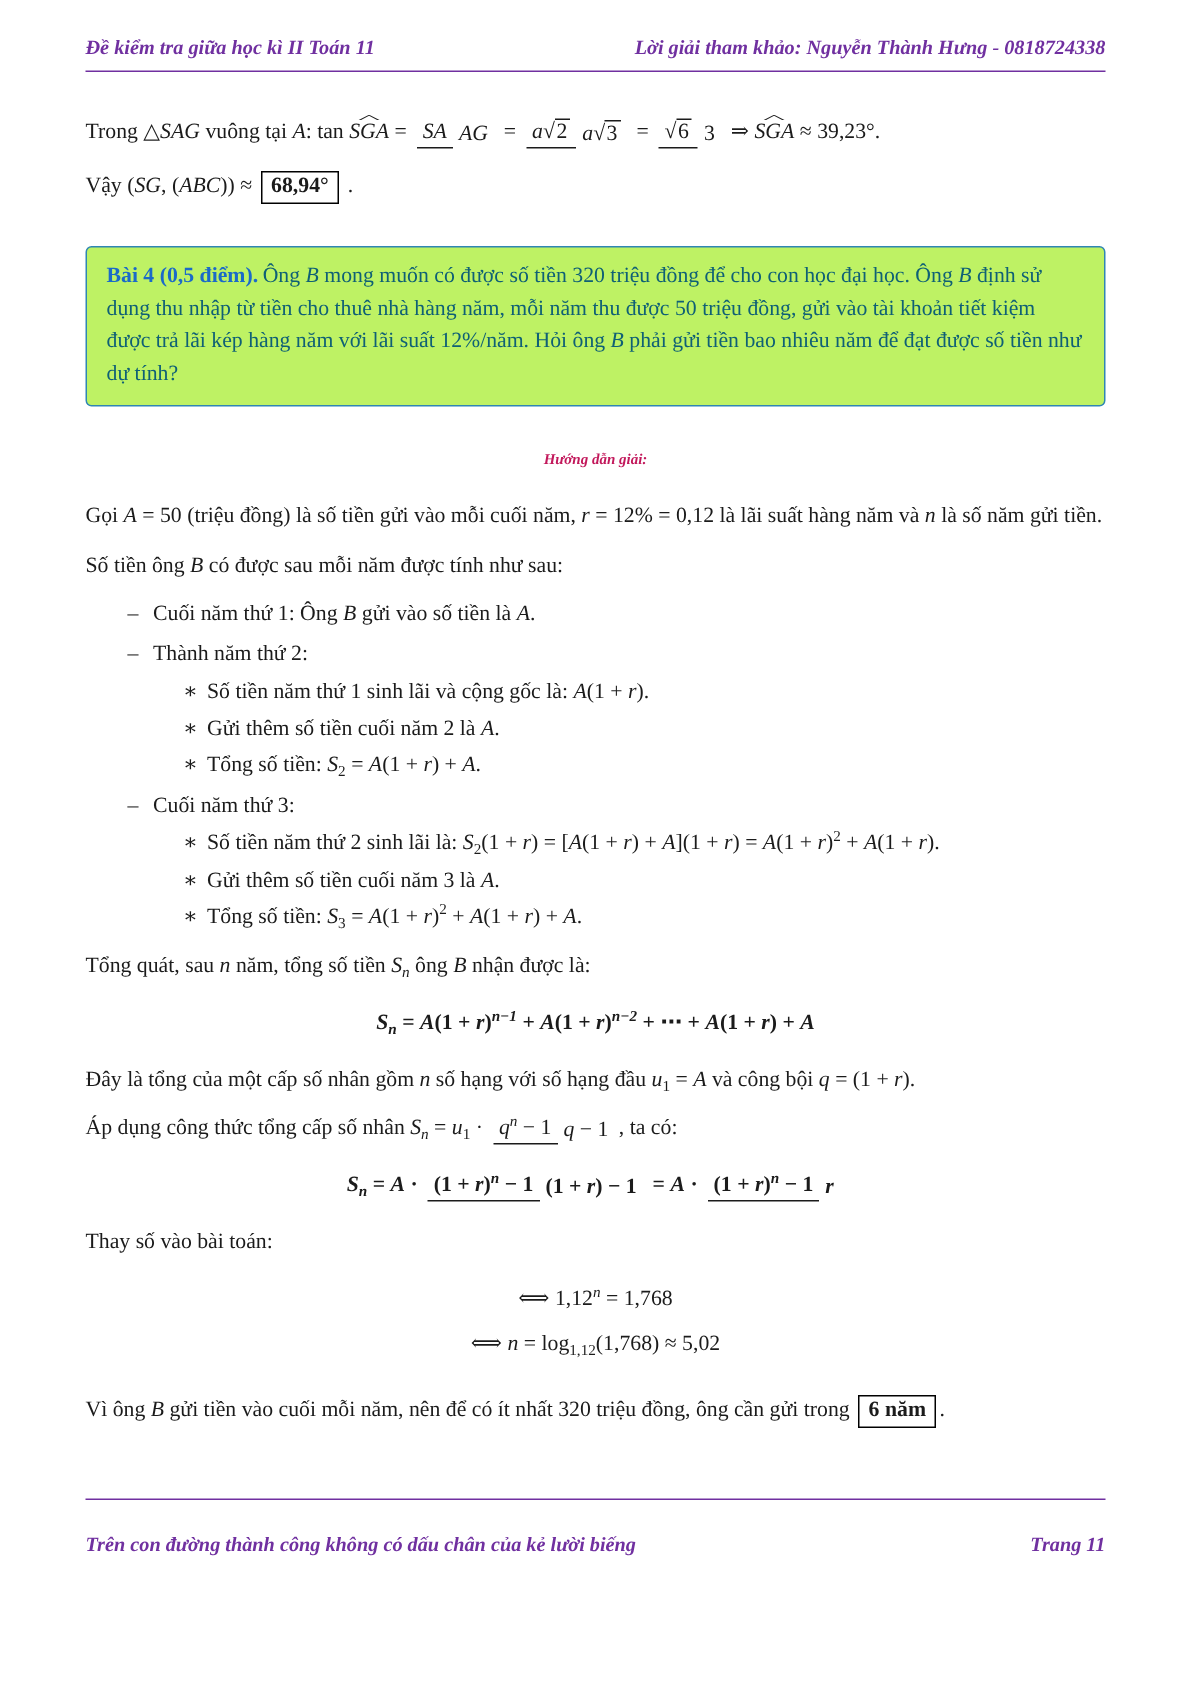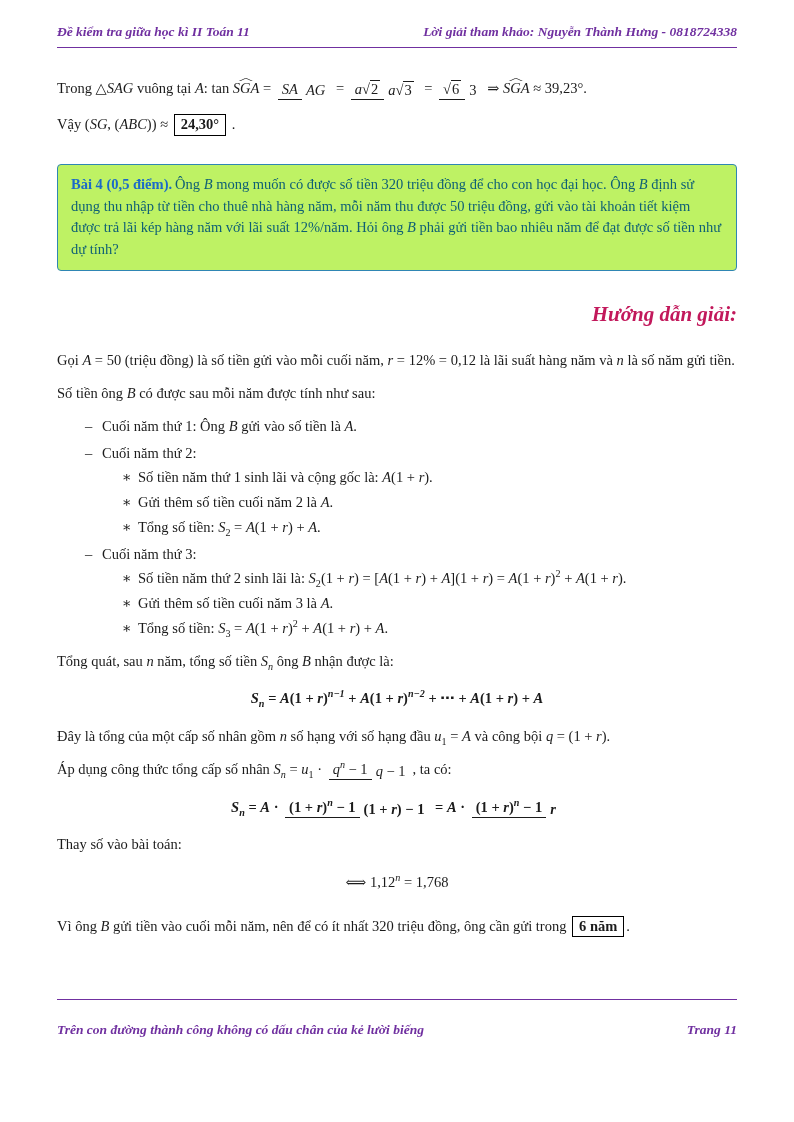--- a/index.html
+++ b/index.html
@@ -35,22 +35,22 @@
   p{margin:11px 0;}
   .mathline{margin:30px 0 6px 0;}
   .mathline2{margin:14px 0 8px 0;}
   .problem-box{
     margin:28px 0 10px 0;border:1.3px solid #2f86b3;border-radius:4px;
     background:#bef264;color:#0f6075;padding:9px 13px;line-height:1.5;
   }
   .problem-box p{margin:0;}
   .box-title{color:#1b6ac9;font-weight:bold;margin-right:3px;}
   .guide-heading{
-    margin:28px 0 20px 0;text-align:right;color:#c2185b;
-    font-style:italic;font-weight:bold;font-size:21px;
+    margin:28px 0 20px 0;text-align:center;color:#c2185b;
+    font-style:italic;font-weight:bold;font-size:10px;
   }
   .list1{margin:10px 0 10px 28px;}
   .li1{position:relative;padding-left:17px;margin:5px 0;}
   .li2{position:relative;padding-left:16px;margin:3px 0;}
   .mk{position:absolute;left:0;top:0;}
   .li1>.li-body>p,.li2>.li-body>p{margin:0;}
   .list2{margin:3px 0 3px 20px;}
   .displayeq{text-align:center;margin:16px 0;font-weight:bold;}
   .eq-steps{display:flex;flex-direction:column;align-items:center;gap:9px;margin:16px 0;}
   .conclusion{margin-top:22px;}
@@ -71,21 +71,21 @@
     <p class="mathline">Trong △<span class="mi">SAG</span> vuông tại <span class="mi">A</span>: tan <span class="widehat mi">SGA</span> = <span class="frac">
           <span class="num"><span class="mi">SA</span></span>
           <span class="den"><span class="mi">AG</span></span>
         </span> = <span class="frac">
           <span class="num"><span class="mi">a</span><span class="rt">√<span class="rad">2</span></span></span>
           <span class="den"><span class="mi">a</span><span class="rt">√<span class="rad">3</span></span></span>
         </span> = <span class="frac">
           <span class="num"><span class="rt">√<span class="rad">6</span></span></span>
           <span class="den">3</span>
         </span> ⇒ <span class="widehat mi">SGA</span> ≈ 39,23°.</p>
-    <p class="mathline2">Vậy (<span class="mi">SG</span>, (<span class="mi">ABC</span>)) ≈ <span class="boxed">24,30°</span> .</p>
+    <p class="mathline2">Vậy (<span class="mi">SG</span>, (<span class="mi">ABC</span>)) ≈ <span class="boxed">68,94°</span> .</p>
 
     <section class="problem-box">
       <p><b class="box-title">Bài 4 (0,5 điểm).</b><span>Ông <span class="mi">B</span> mong muốn có được số tiền 320 triệu đồng để cho con học đại học. Ông <span class="mi">B</span> định sử dụng thu nhập từ tiền cho thuê nhà hàng năm, mỗi năm thu được 50 triệu đồng, gửi vào tài khoản tiết kiệm được trả lãi kép hàng năm với lãi suất 12%/năm. Hỏi ông <span class="mi">B</span> phải gửi tiền bao nhiêu năm để đạt được số tiền như dự tính?</span></p>
     </section>
 
     <h2 class="guide-heading">Hướng dẫn giải:</h2>
 
     <p>Gọi <span class="mi">A</span> = 50 (triệu đồng) là số tiền gửi vào mỗi cuối năm, <span class="mi">r</span> = 12% = 0,12 là lãi suất hàng năm và <span class="mi">n</span> là số năm gửi tiền.</p>
     <p>Số tiền ông <span class="mi">B</span> có được sau mỗi năm được tính như sau:</p>
 
@@ -94,21 +94,21 @@
       <div class="li1">
         <span class="mk">–</span>
         <div class="li-body">
           <p>Cuối năm thứ 1: Ông <span class="mi">B</span> gửi vào số tiền là <span class="mi">A</span>.</p>
         </div>
       </div>
 
       <div class="li1">
         <span class="mk">–</span>
         <div class="li-body">
-          <p>Cuối năm thứ 2:</p>
+          <p>Thành năm thứ 2:</p>
           <div class="list2">
             <div class="li2">
               <span class="mk">∗</span>
               <div class="li-body">
                   <p>Số tiền năm thứ 1 sinh lãi và cộng gốc là: <span class="mi">A</span>(1 + <span class="mi">r</span>).</p>
                 </div>
             </div>
             <div class="li2">
               <span class="mk">∗</span>
               <div class="li-body">
@@ -168,20 +168,21 @@
           <span class="den">(1 + <span class="mi">r</span>) − 1</span>
         </span> = <span class="mi">A</span> · <span class="frac">
           <span class="num">(1 + <span class="mi">r</span>)<sup class="mi">n</sup> − 1</span>
           <span class="den"><span class="mi">r</span></span>
         </span></div>
 
     <p>Thay số vào bài toán:</p>
 
     <div class="eq-steps">
       <div class="eq-line">⟺ 1,12<sup class="mi">n</sup> = 1,768</div>
+      <div class="eq-line">⟺ <span class="mi">n</span> = log<sub>1,12</sub>(1,768) ≈ 5,02</div>
     </div>
 
     <p class="conclusion">Vì ông <span class="mi">B</span> gửi tiền vào cuối mỗi năm, nên để có ít nhất 320 triệu đồng, ông cần gửi trong <span class="boxed">6 năm</span>.</p>
 
   </main>
 
   <div class="footer">
     <div class="hrule"></div>
     <div class="hd-row">
       <span>Trên con đường thành công không có dấu chân của kẻ lười biếng</span>

